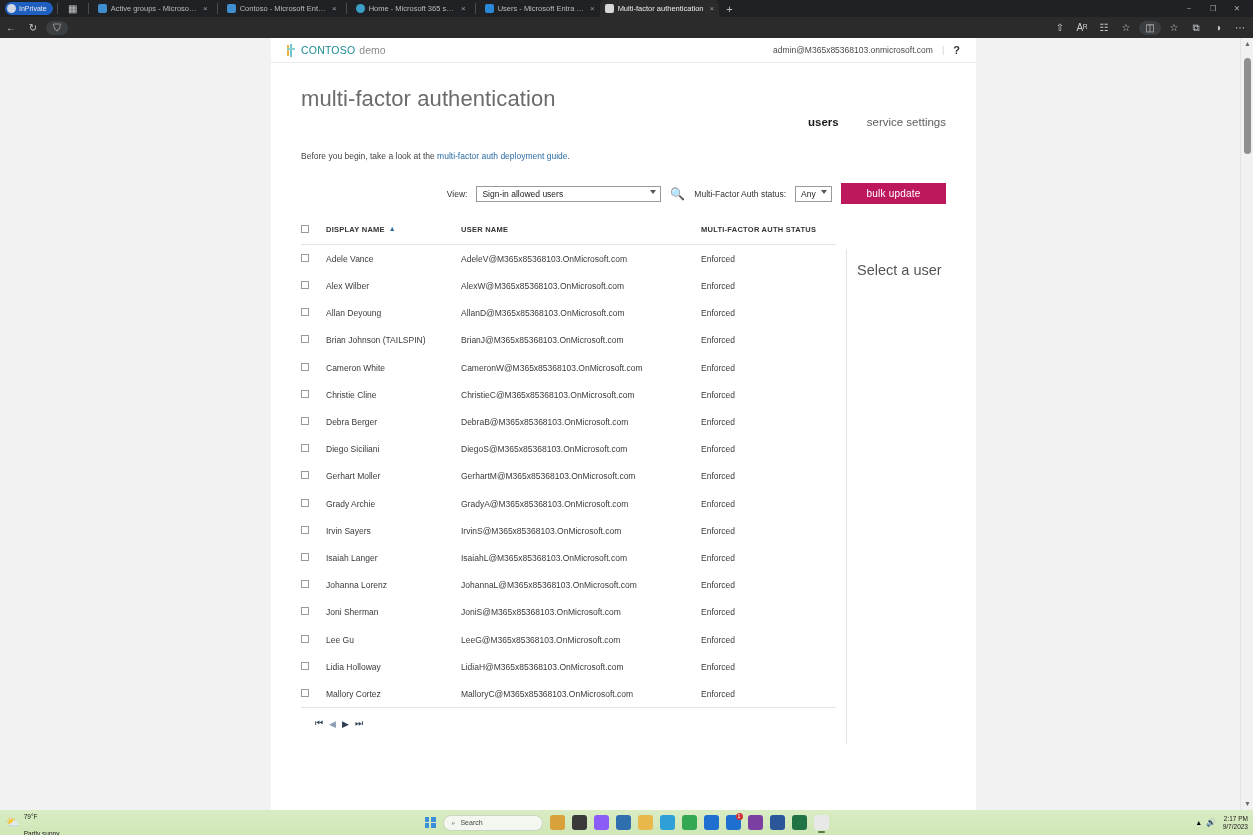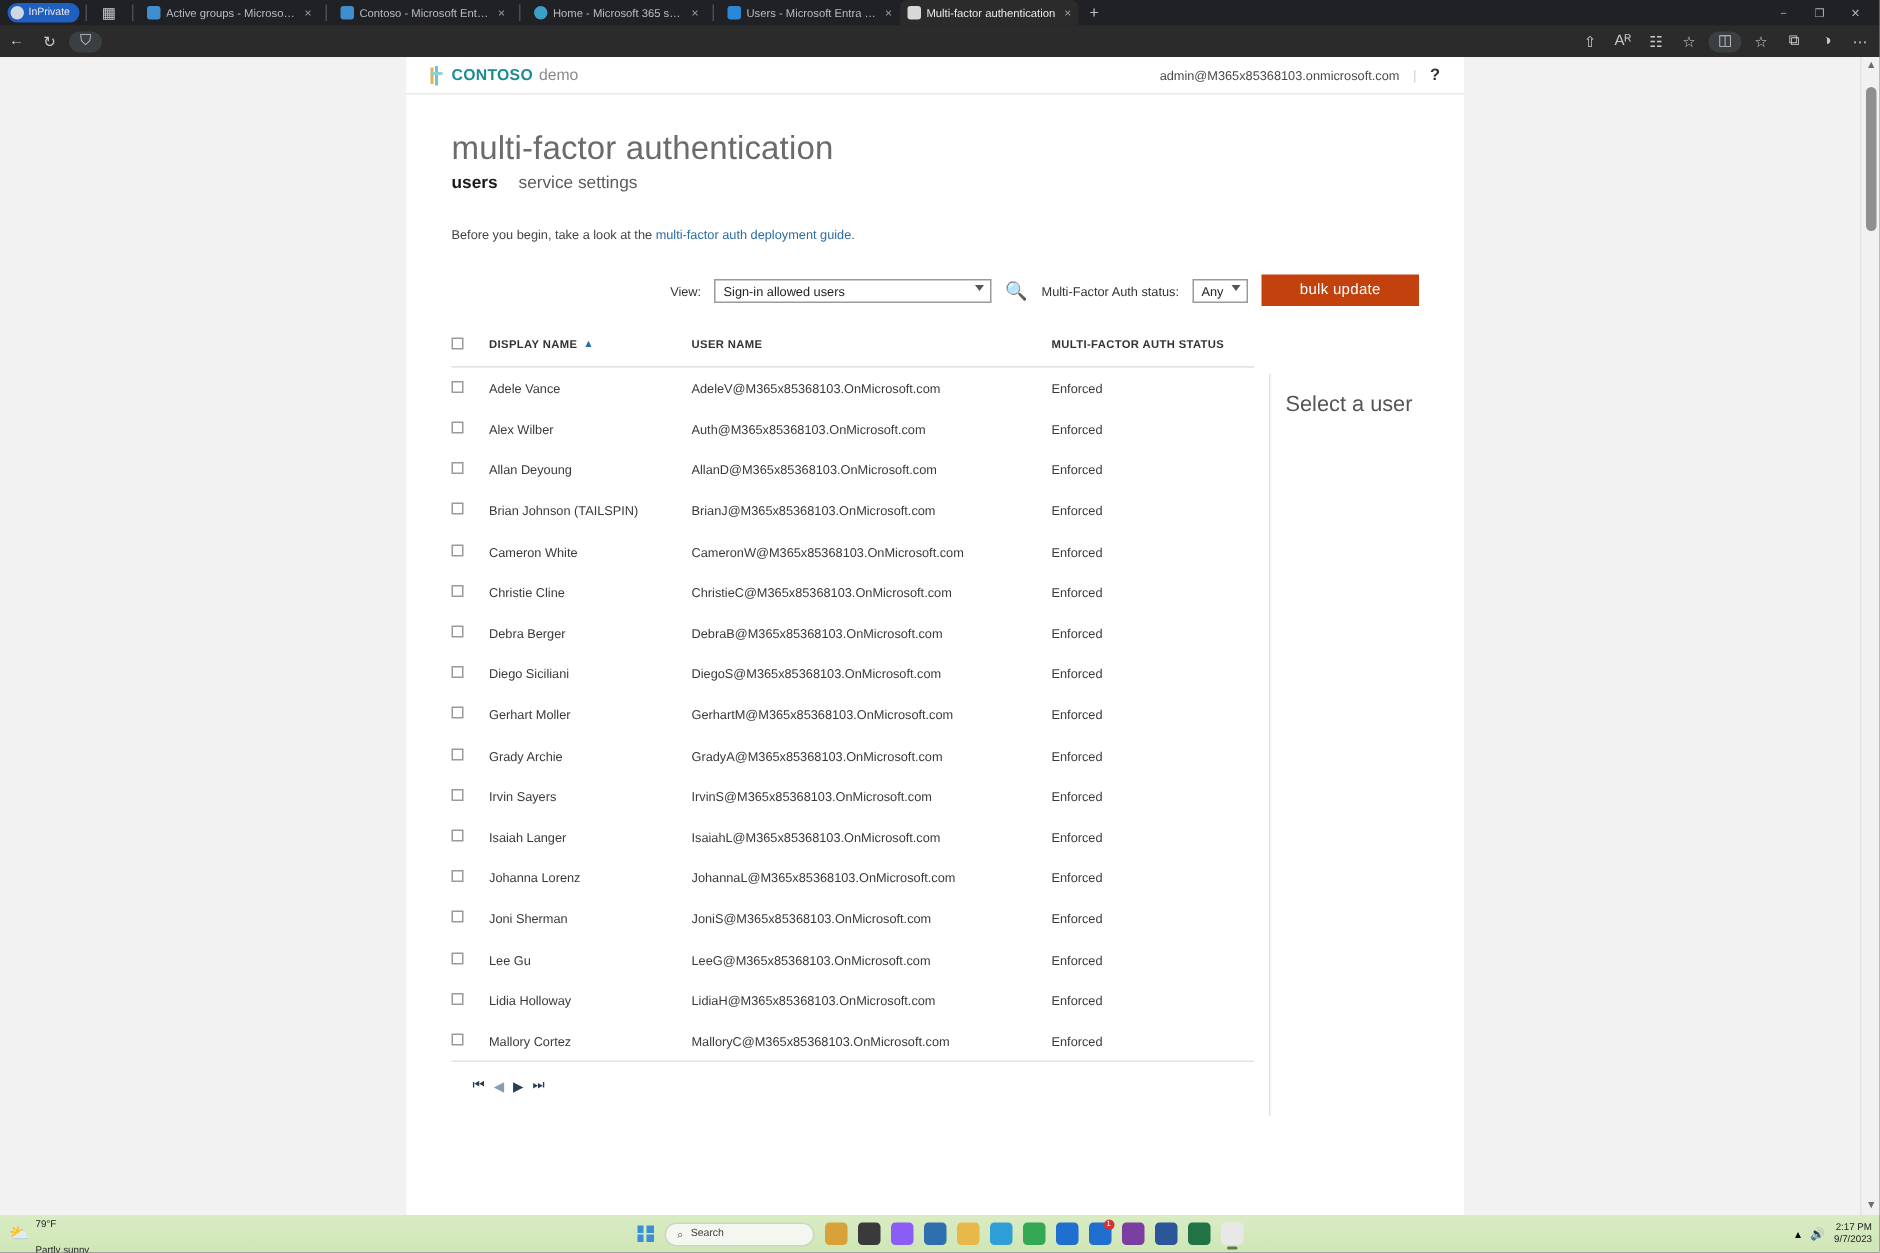--- a/index.html
+++ b/index.html
@@ -49,50 +49,50 @@
   #page { position:absolute; left:271px; top:0; width:705px; height:772px; background:#ffffff; }
 
   
   #suite-bar { height:25px; border-bottom:1px solid #eaeaea; display:flex; align-items:center; padding:0 16px; }
   #brand { display:flex; align-items:baseline; gap:4px; }
   .brand-mark { width:9px; height:13px; position:relative; margin-right:1px; align-self:center; }
   .brand-mark i { position:absolute; display:block; }
   .bm1 { left:0; top:1px; width:2px; height:11px; background:#e8b24a; }
   .bm2 { left:3px; top:0px; width:2px; height:13px; background:#6fc5c9; }
   .bm3 { left:0px; top:4px; width:8px; height:2px; background:#8ed0d3; }
-  #brand-name { color:#1c8c93; font-weight:bold; font-size:10.5px; letter-spacing:.2px; }
+  #brand-name { color:#1c8c93; font-weight:normal; font-size:10.5px; letter-spacing:.2px; }
   #brand-sub { color:#8a8a8a; font-size:10.5px; }
   #suite-right { margin-left:auto; display:flex; align-items:center; gap:9px; }
   #account-name { color:#4a4a4a; font-size:8.5px; }
   .suite-div { color:#cfcfcf; font-size:9px; }
   #help-icon { color:#333; font-size:11px; font-weight:bold; }
 
   
   #content { padding:23px 30px 0 30px; }
   #page-title { font-size:22px; color:#6b6b6b; font-weight:normal; letter-spacing:.1px; margin:0; line-height:1.15; }
-  #pivot { display:flex; gap:14px; margin-top:5px; }
+  #pivot { display:flex; gap:28px; margin-top:5px;justify-content:flex-end; }
   .pivot-item { font-size:11.5px; color:#5d5d5d; }
   .pivot-item.selected { color:#1a1a1a; font-weight:bold; }
   #intro { margin-top:23px; font-size:8.5px; color:#444; }
   #intro a { color:#2b6ca3; text-decoration:none; }
 
   
   #filterbar { margin-top:22px; display:flex; align-items:center; gap:9px;justify-content:flex-end; }
   .fb-label { font-size:8.5px; color:#333; }
   .selectbox {
     position:relative; border:1px solid #9a9a9a; background:#fff; height:16px;
     font-size:8.5px; color:#222; display:flex; align-items:center; padding:0 16px 0 5px;
   }
   #view-select { width:185px; }
   #status-select { width:37px; }
   .sel-caret { position:absolute; right:4px; top:3px; width:0; height:0;
     border-left:3px solid transparent; border-right:3px solid transparent; border-top:4px solid #555; }
   #search-icon { font-size:12px; color:#3a6ea5; }
   #bulk-update {
-    background:#c2410c; color:#fff; border:none; font-size:10px;
+    background:#be185d; color:#fff; border:none; font-size:10px;
     width:105px; height:21px; font-family:inherit; letter-spacing:.2px;
   }
 
   
   #table-wrap { margin-top:18px; position:relative; }
   table { border-collapse:collapse; width:535px; table-layout:fixed; }
   thead th {
     font-size:7.5px; color:#333; font-weight:bold; text-align:left;
     padding:0 0 9px 0; vertical-align:top; letter-spacing:.25px;
   }
@@ -287,21 +287,21 @@
           <tbody id="tbody">
               <tr>
                 <td class="col-chk"><span class="chk"></span></td>
                 <td class="col-name">Adele Vance</td>
                 <td class="col-user">AdeleV@M365x85368103.OnMicrosoft.com</td>
                 <td class="col-status">Enforced</td>
               </tr>
               <tr>
                 <td class="col-chk"><span class="chk"></span></td>
                 <td class="col-name">Alex Wilber</td>
-                <td class="col-user">Auth@M365x85368103.OnMicrosoft.com</td>
+                <td class="col-user">AlexW@M365x85368103.OnMicrosoft.com</td>
                 <td class="col-status">Enforced</td>
               </tr>
               <tr>
                 <td class="col-chk"><span class="chk"></span></td>
                 <td class="col-name">Allan Deyoung</td>
                 <td class="col-user">AllanD@M365x85368103.OnMicrosoft.com</td>
                 <td class="col-status">Enforced</td>
               </tr>
               <tr>
                 <td class="col-chk"><span class="chk"></span></td>

